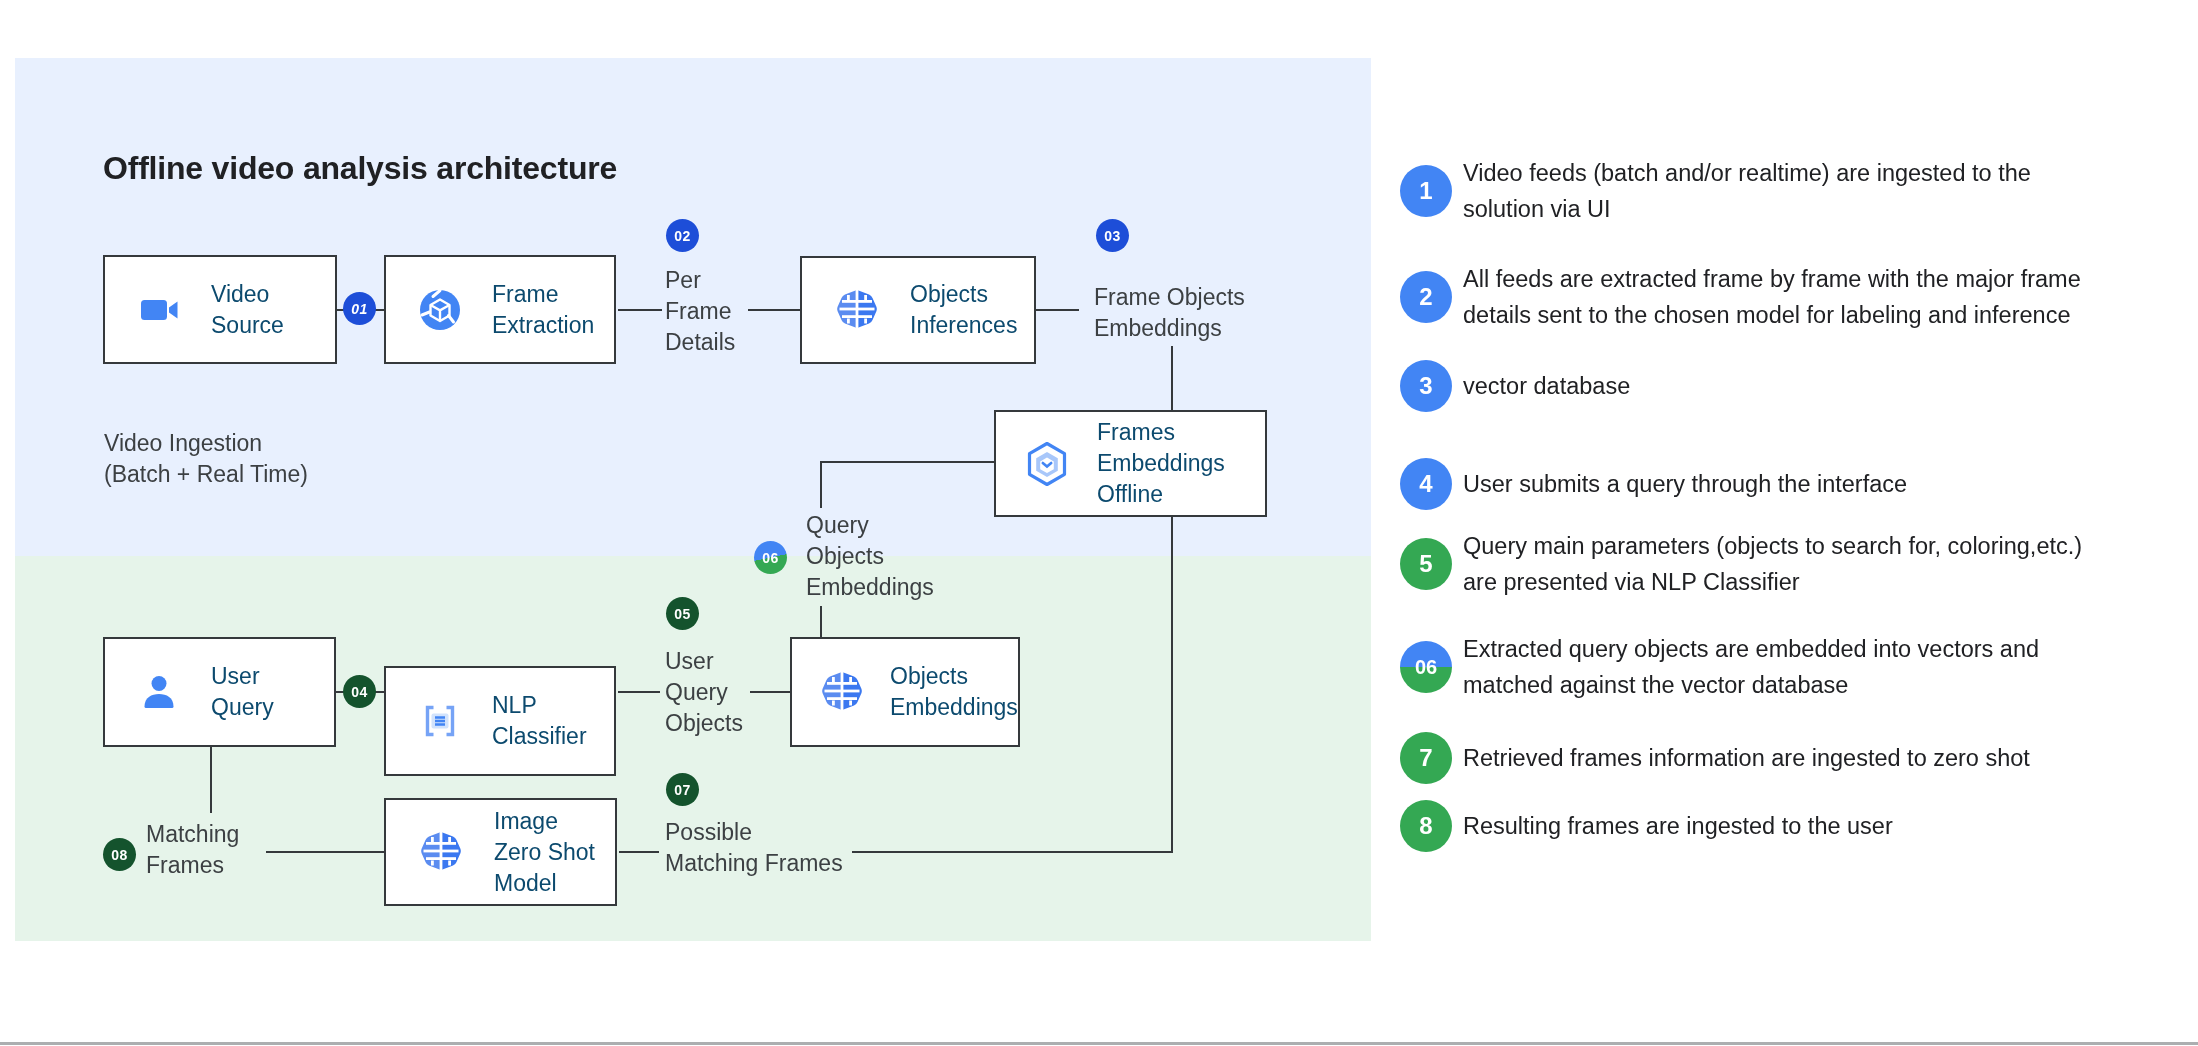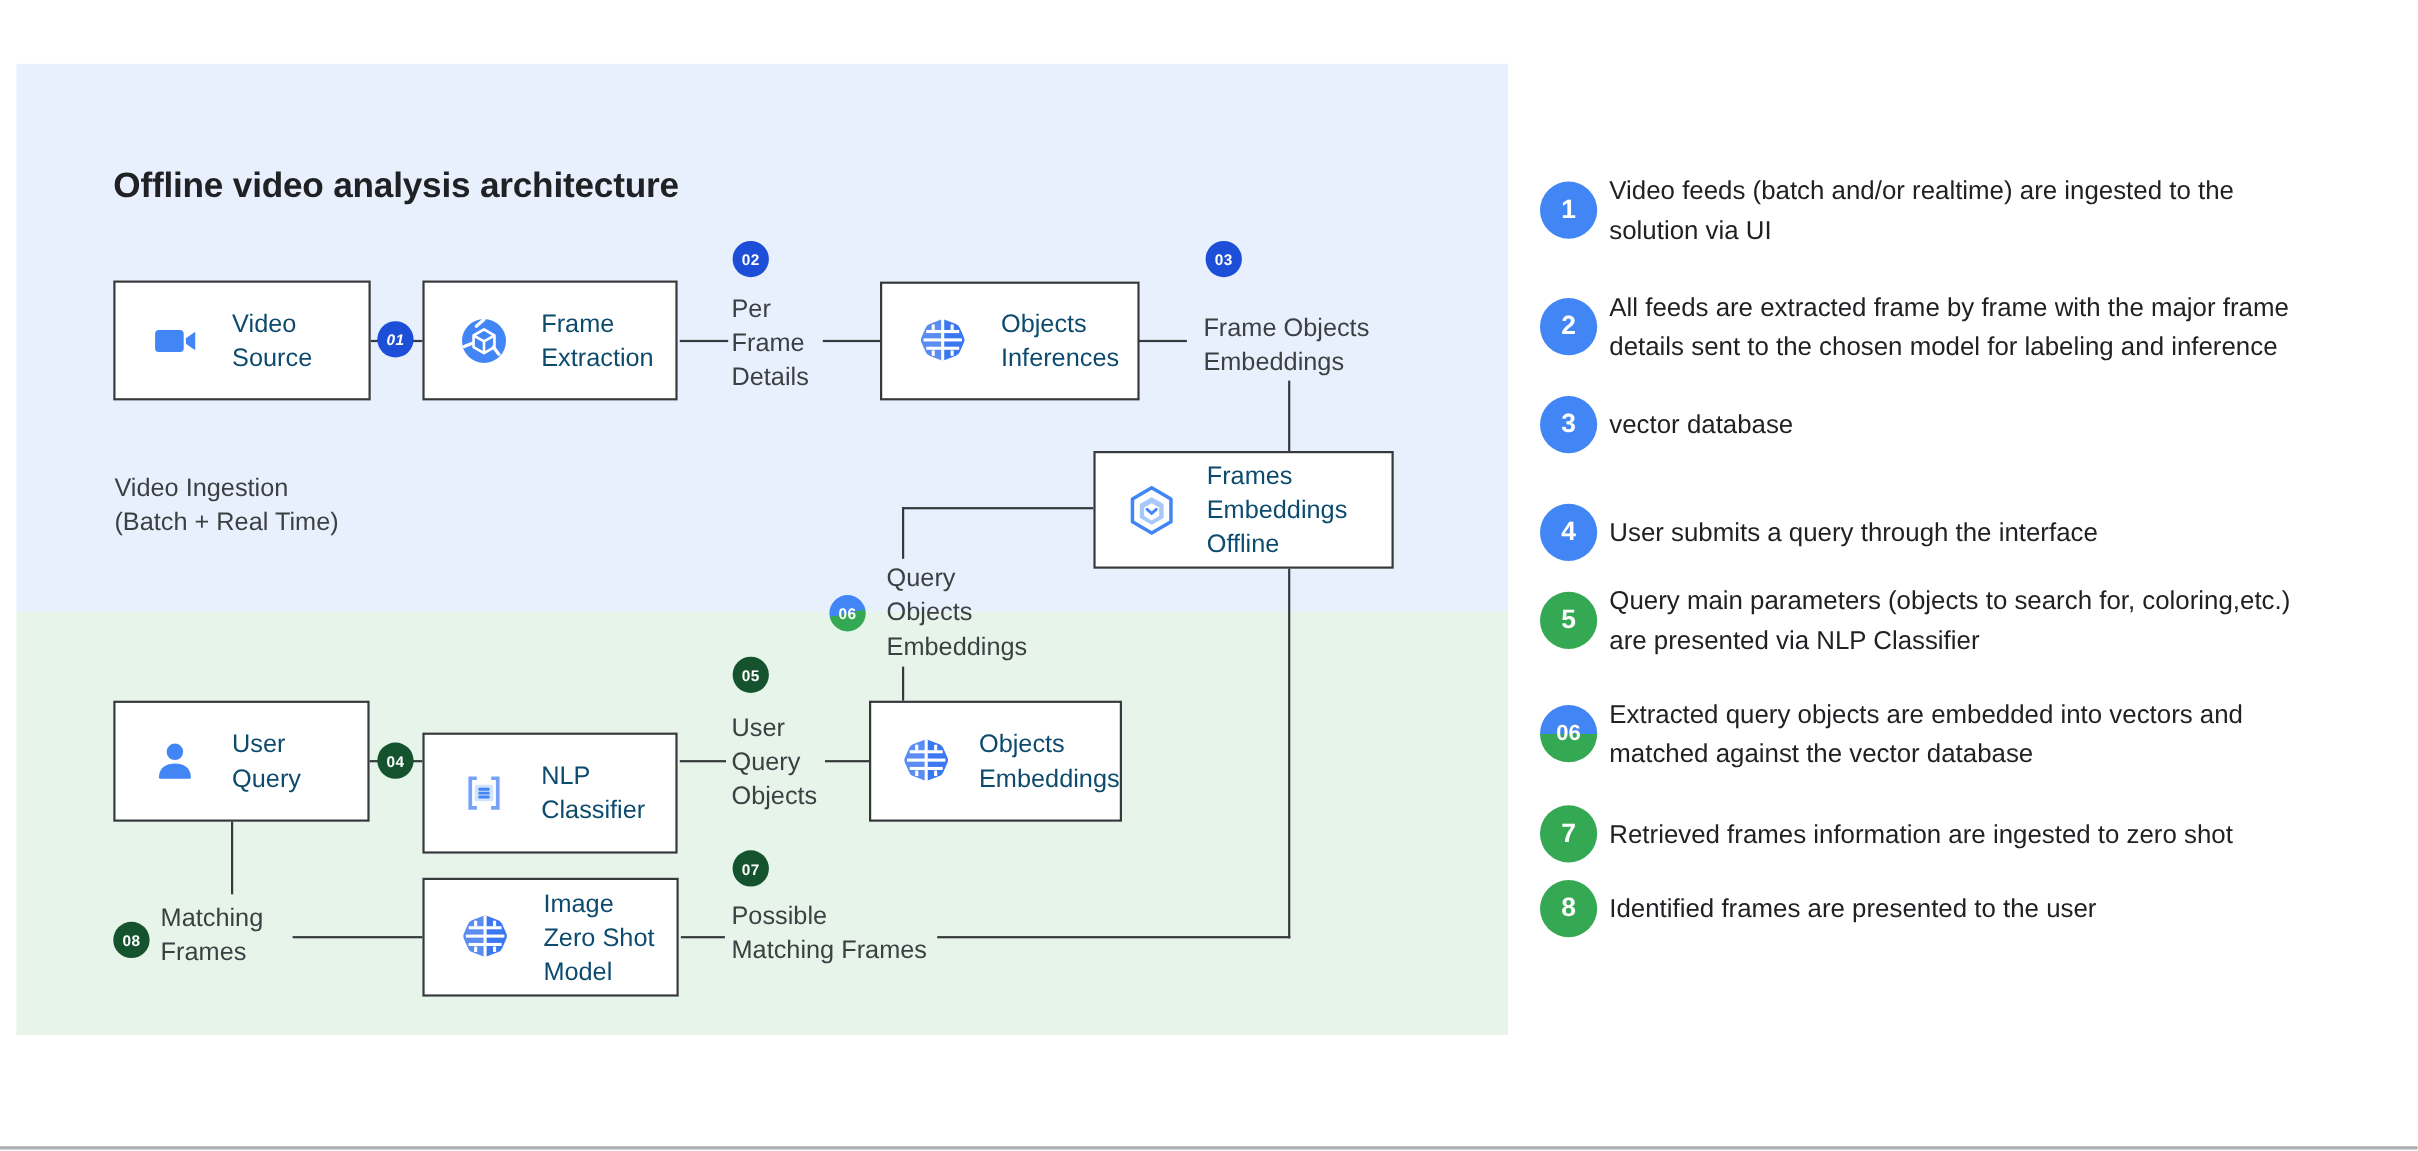--- a/index.html
+++ b/index.html
@@ -283,19 +283,19 @@
   </div>
   <div class="leg-row" style="top:722px;height:72px;">
     <div class="leg-circle green">7</div>
     <div class="leg-text">
       <div>Retrieved frames information are ingested to zero shot</div>
     </div>
   </div>
   <div class="leg-row" style="top:800px;height:52px;">
     <div class="leg-circle green">8</div>
     <div class="leg-text">
-      <div>Identified frames are presented to the user</div>
+      <div>Resulting frames are ingested to the user</div>
     </div>
   </div>
 
   <div class="divider"></div>
 
 </div>
 
 </body></html>

